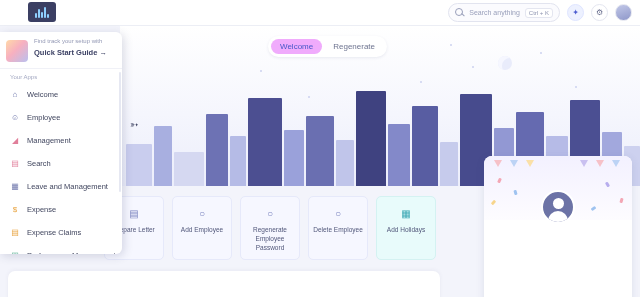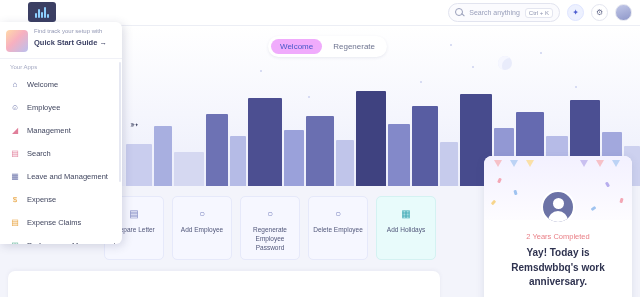--- a/index.html
+++ b/index.html
@@ -167,21 +167,21 @@
     font-size: 7.5px; color: #e97f86;
   }
   .anniv .msg {
     position: absolute; top: 90px; width: 100%; text-align: center;
     font-size: 10px; font-weight: bold; color: #2f3350; line-height: 1.45;
     padding: 0 12px;
   }
 
   
   .flyout {
-    position: absolute; left: 0; top: 22px; width: 122px; height: 222px;
+    position: absolute; left: 0; top: 32px; width: 122px; height: 222px;
     background: #ffffff;
     border-radius: 0 6px 6px 0;
     box-shadow: 2px 2px 10px rgba(50,55,100,0.18);
     z-index: 60;
     overflow: hidden;
   }
   .fly-head {
     display: flex; align-items: flex-start; gap: 6px;
     padding: 6px 6px 6px 6px;
     border-bottom: 1px solid #f0f1f7;
@@ -307,22 +307,20 @@
         <div class="conf" style="left:30px;top:34px;width:3px;height:5px;background:#9fc3f0;transform:rotate(-15deg);"></div>
         <div class="conf" style="left:8px;top:44px;width:3px;height:5px;background:#f7d58c;transform:rotate(40deg);"></div>
         <div class="conf" style="left:122px;top:26px;width:3px;height:5px;background:#b7adee;transform:rotate(-30deg);"></div>
         <div class="conf" style="left:136px;top:42px;width:3px;height:5px;background:#f3a7b5;transform:rotate(15deg);"></div>
         <div class="conf" style="left:108px;top:50px;width:3px;height:5px;background:#9fc3f0;transform:rotate(55deg);"></div>
       </div>
       <div class="anniv-avatar">
         <div class="head"></div>
           <div class="body"></div>
       </div>
-      <div class="years">2 Years Completed</div>
-      <div class="msg">Yay! Today is Remsdwbbq's work anniversary.</div>
 
     </div>
   </div>
 
   <div class="topbar">
     <div class="logo-box">
       <div class="bars">
         <i style="height:5px"></i>
           <i style="height:9px"></i>
           <i style="height:6px"></i>

